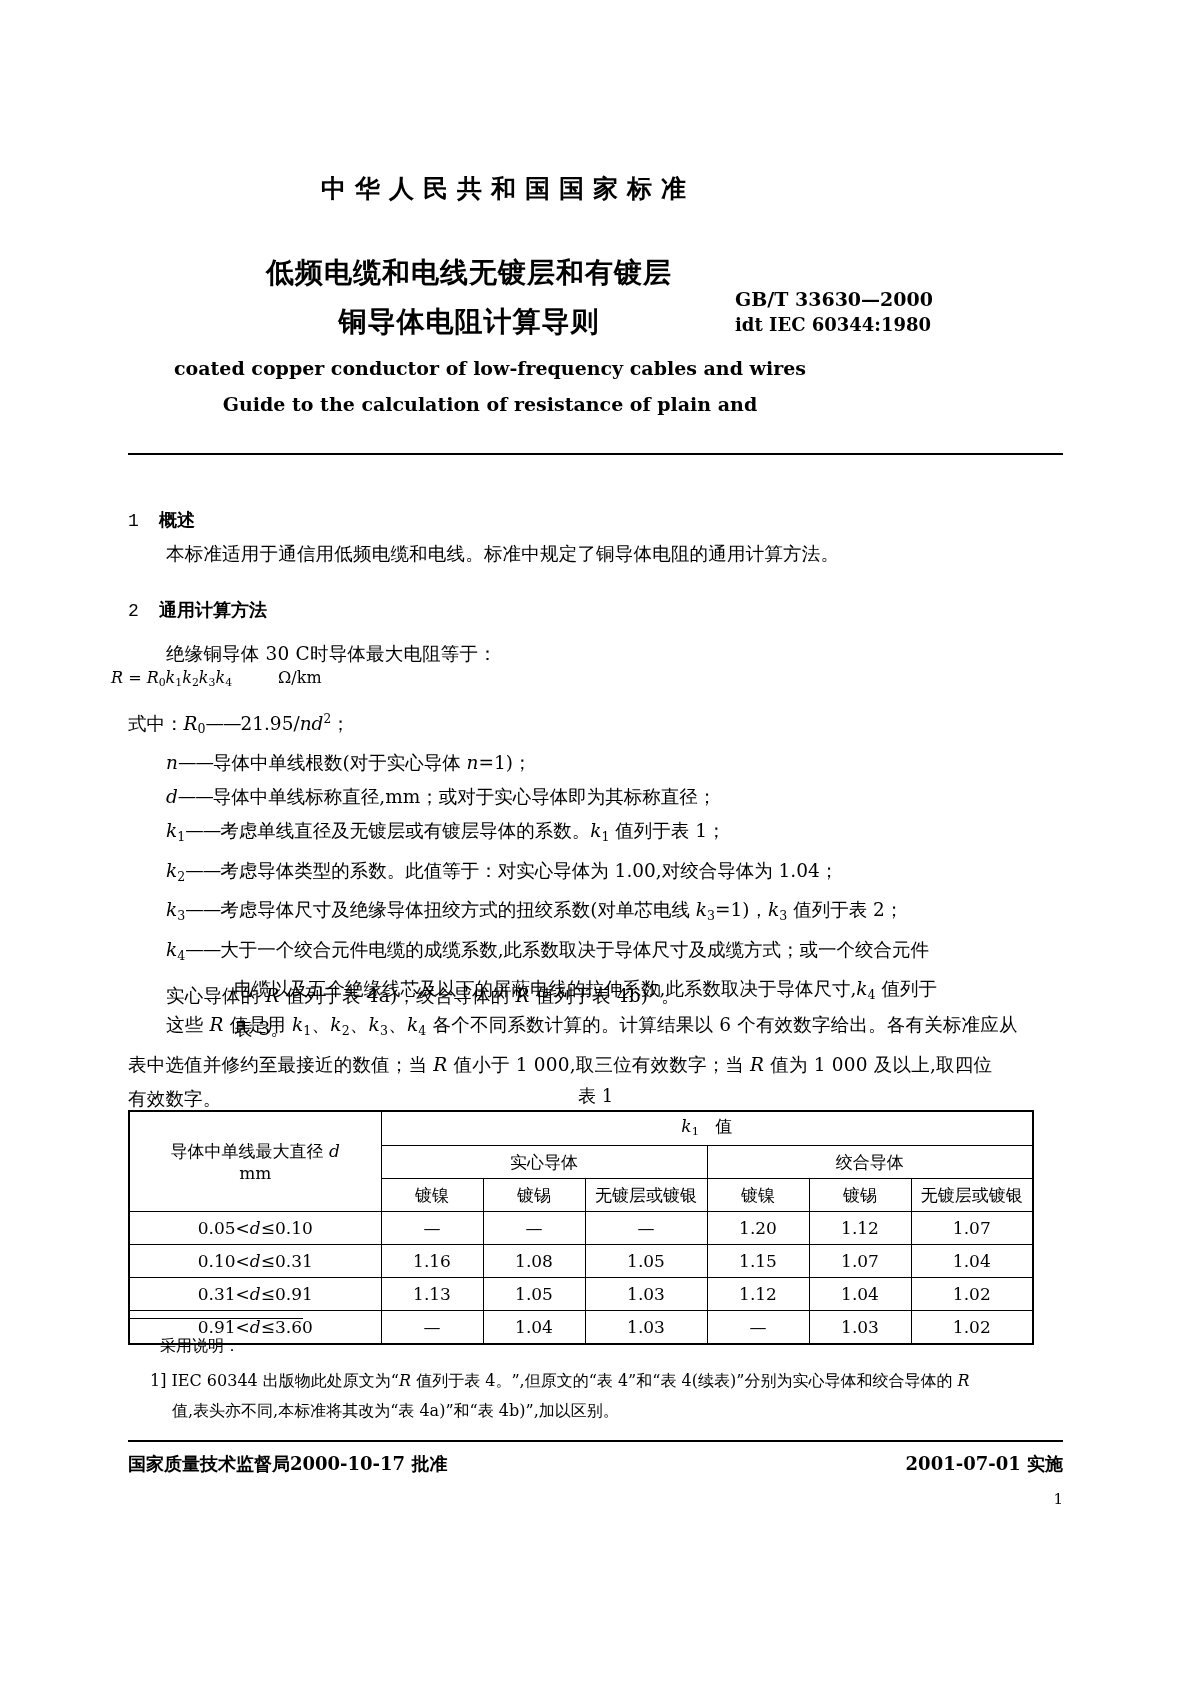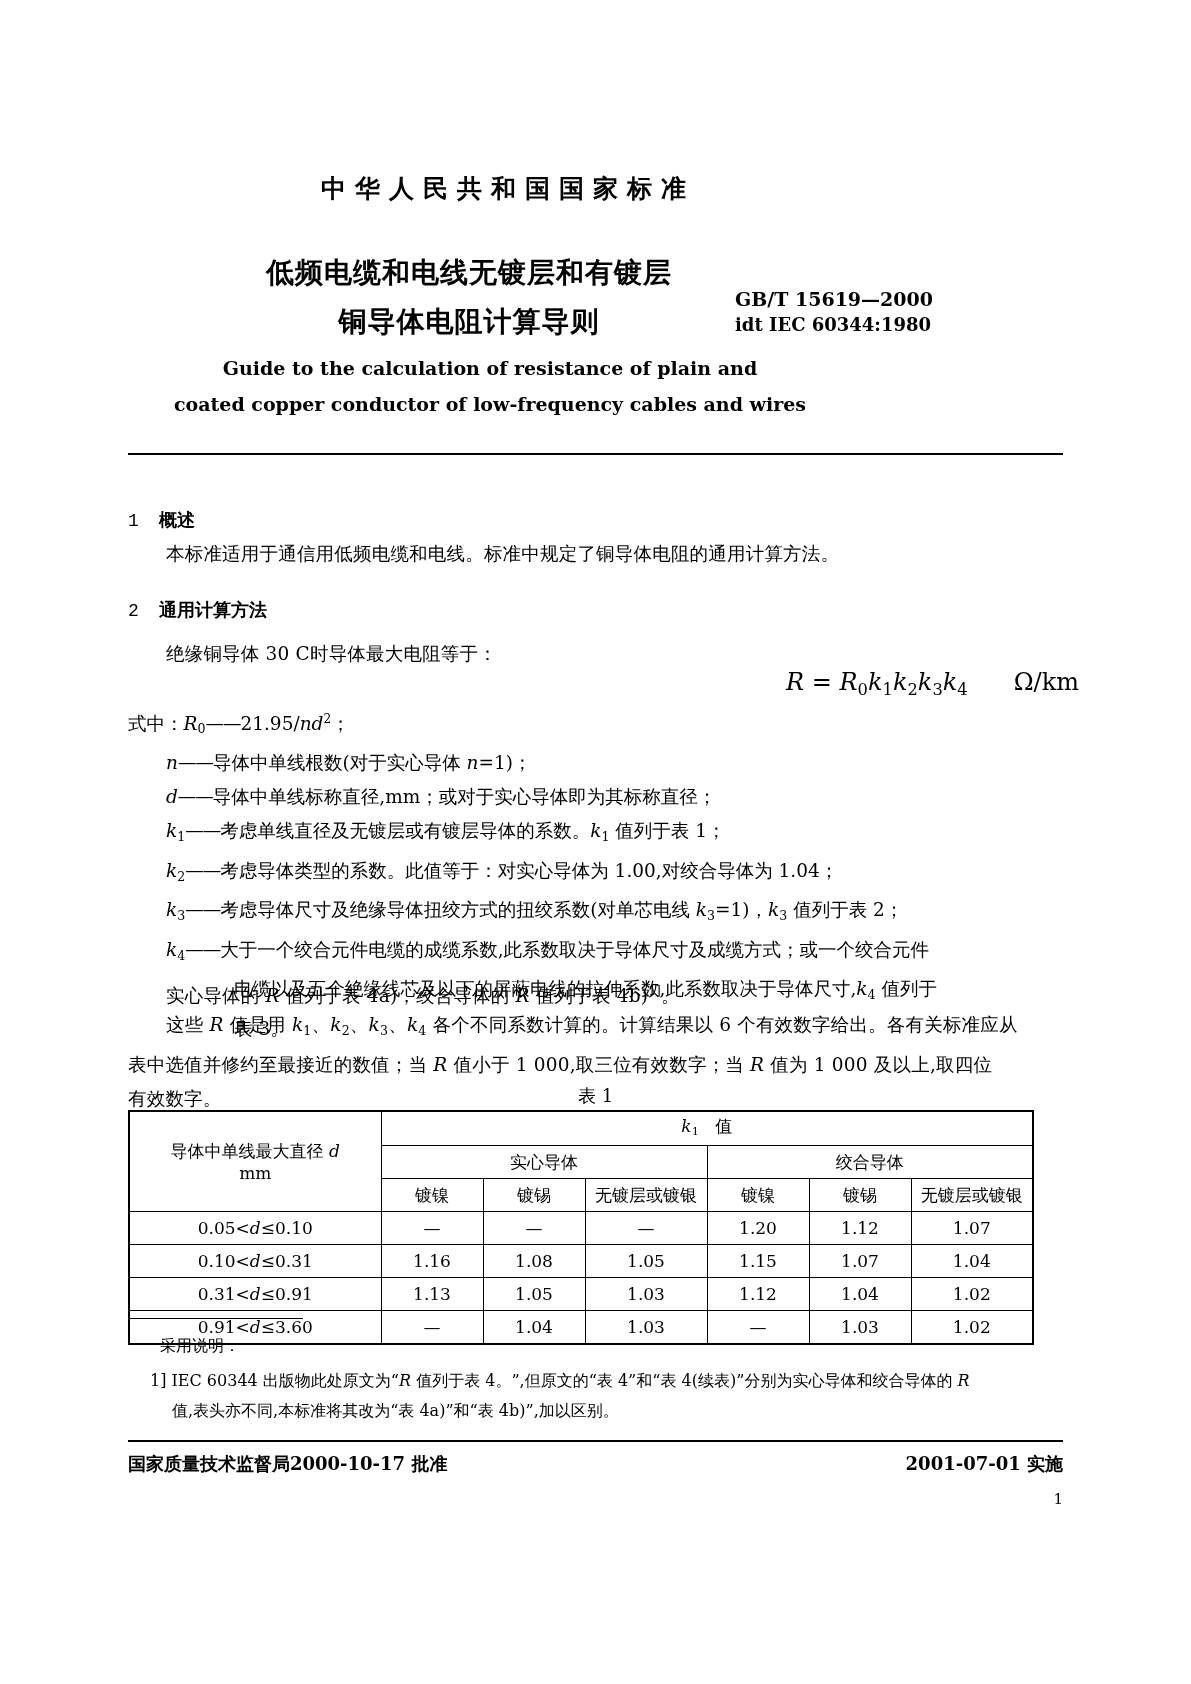--- a/index.html
+++ b/index.html
@@ -91,25 +91,25 @@
     line-height: 34px;
     letter-spacing: 0.2px;
   }
   .indent { text-indent: 38px; }
   i.v { font-family: "DejaVu Serif", "Liberation Serif", serif; font-style: italic; }
   sub { font-size: 0.68em; vertical-align: -0.28em; }
   sup { font-size: 0.66em; vertical-align: 0.55em; }
 
   .formula {
     position: absolute;
-    left: 144px;
+    left: 111px;
     top: 668px;
     width: 935px;
-    text-align: right;
-    font-size: 24px;
+    text-align: left;
+    font-size: 16px;
   }
   .formula .unit { display: inline-block; margin-left: 46px; }
 
   .deflist {
     position: absolute;
     left: 128px;
     top: 702px;
     width: 940px;
     font-size: 18.5px;
     line-height: 34px;
@@ -215,27 +215,27 @@
 <div class="page">
 
   <div class="national-std">中华人民共和国国家标准</div>
 
   <div class="title-cn">
     <span class="l1">低频电缆和电线无镀层和有镀层</span>
     <span class="l2">铜导体电阻计算导则</span>
   </div>
 
   <div class="std-no">
-    <div>GB/T  15619—2000</div>
+    <div>GB/T  33630—2000</div>
     <div class="idt">idt IEC 60344:1980</div>
   </div>
 
   <div class="title-en">
+    <div>coated copper conductor of low-frequency cables and wires</div>
     <div>Guide to the calculation of resistance of plain and</div>
-    <div>coated copper conductor of low-frequency cables and wires</div>
   </div>
 
   <div class="rule-top"></div>
 
   <div class="sec-head" style="left:128px; top:508px;">
     <span class="sec-num">1</span><span>概述</span>
   </div>
 
   <div class="para indent" style="left:128px; top:537px; width:935px;">本标准适用于通信用低频电缆和电线。标准中规定了铜导体电阻的通用计算方法。</div>
 

